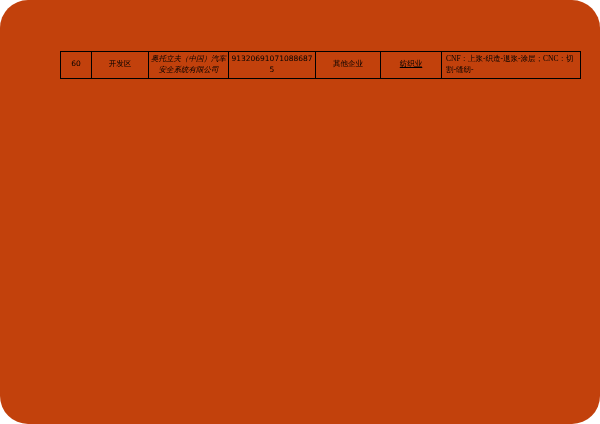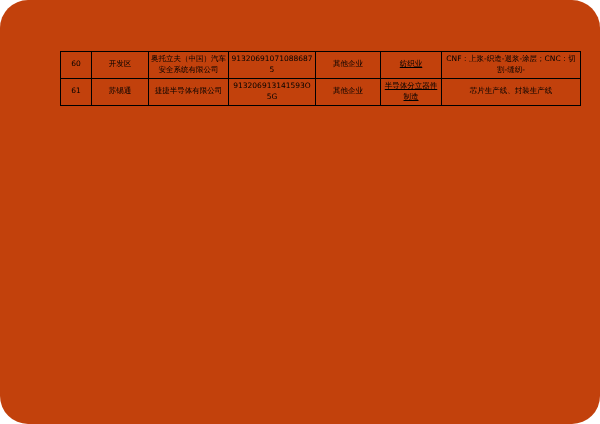--- a/index.html
+++ b/index.html
@@ -37,53 +37,44 @@
     font-size: 7.5px;
     line-height: 1.45;
     text-align: center;
     vertical-align: middle;
     padding: 2px 2px;
     word-wrap: break-word;
     overflow-wrap: break-word;
   }
   td.c-num   { width: 26px; }
   td.c-area  { width: 52px; font-family: Liberation Serif, serif; }
-  td.c-name  { width: 75px; }
+  td.c-name  { width: 75px; font-style: italic; }
   td.c-code  { width: 82px; font-size: 7px; letter-spacing: 0px; }
   td.c-type  { width: 60px; }
   td.c-ind   { width: 56px; text-decoration: underline; }
   td.c-note  { width: 130px; }
-  td.c-note.note-left { text-align: center; padding-left: 4px; padding-right: 4px; }
+  td.c-note.note-left { text-align: left; padding-left: 4px; padding-right: 4px; font-family: Liberation Serif, serif; }
 </style>
 </head>
 <body>
 
 <div class="page">
   <div class="table-wrap">
     <table class="doc-table">
       <tbody>
 
         <tr>
           <td class="c-num">60</td>
           <td class="c-area">开发区</td>
           <td class="c-name">奥托立夫（中国）汽车安全系统有限公司</td>
           <td class="c-code">913206910710886875</td>
           <td class="c-type">其他企业</td>
           <td class="c-ind">纺织业</td>
           <td class="c-note note-left">CNF：上浆-织造-退浆-涂层；CNC：切割-缝纫-</td>
         </tr>
 
-        <tr>
-          <td class="c-num">61</td>
-          <td class="c-area">苏锡通</td>
-          <td class="c-name">捷捷半导体有限公司</td>
-          <td class="c-code">913206913141593O5G</td>
-          <td class="c-type">其他企业</td>
-          <td class="c-ind">半导体分立器件制造</td>
-          <td class="c-note">芯片生产线、封装生产线</td>
-        </tr>
 
 
 
       </tbody>
     </table>
   </div>
 </div>
 
 </body></html>

